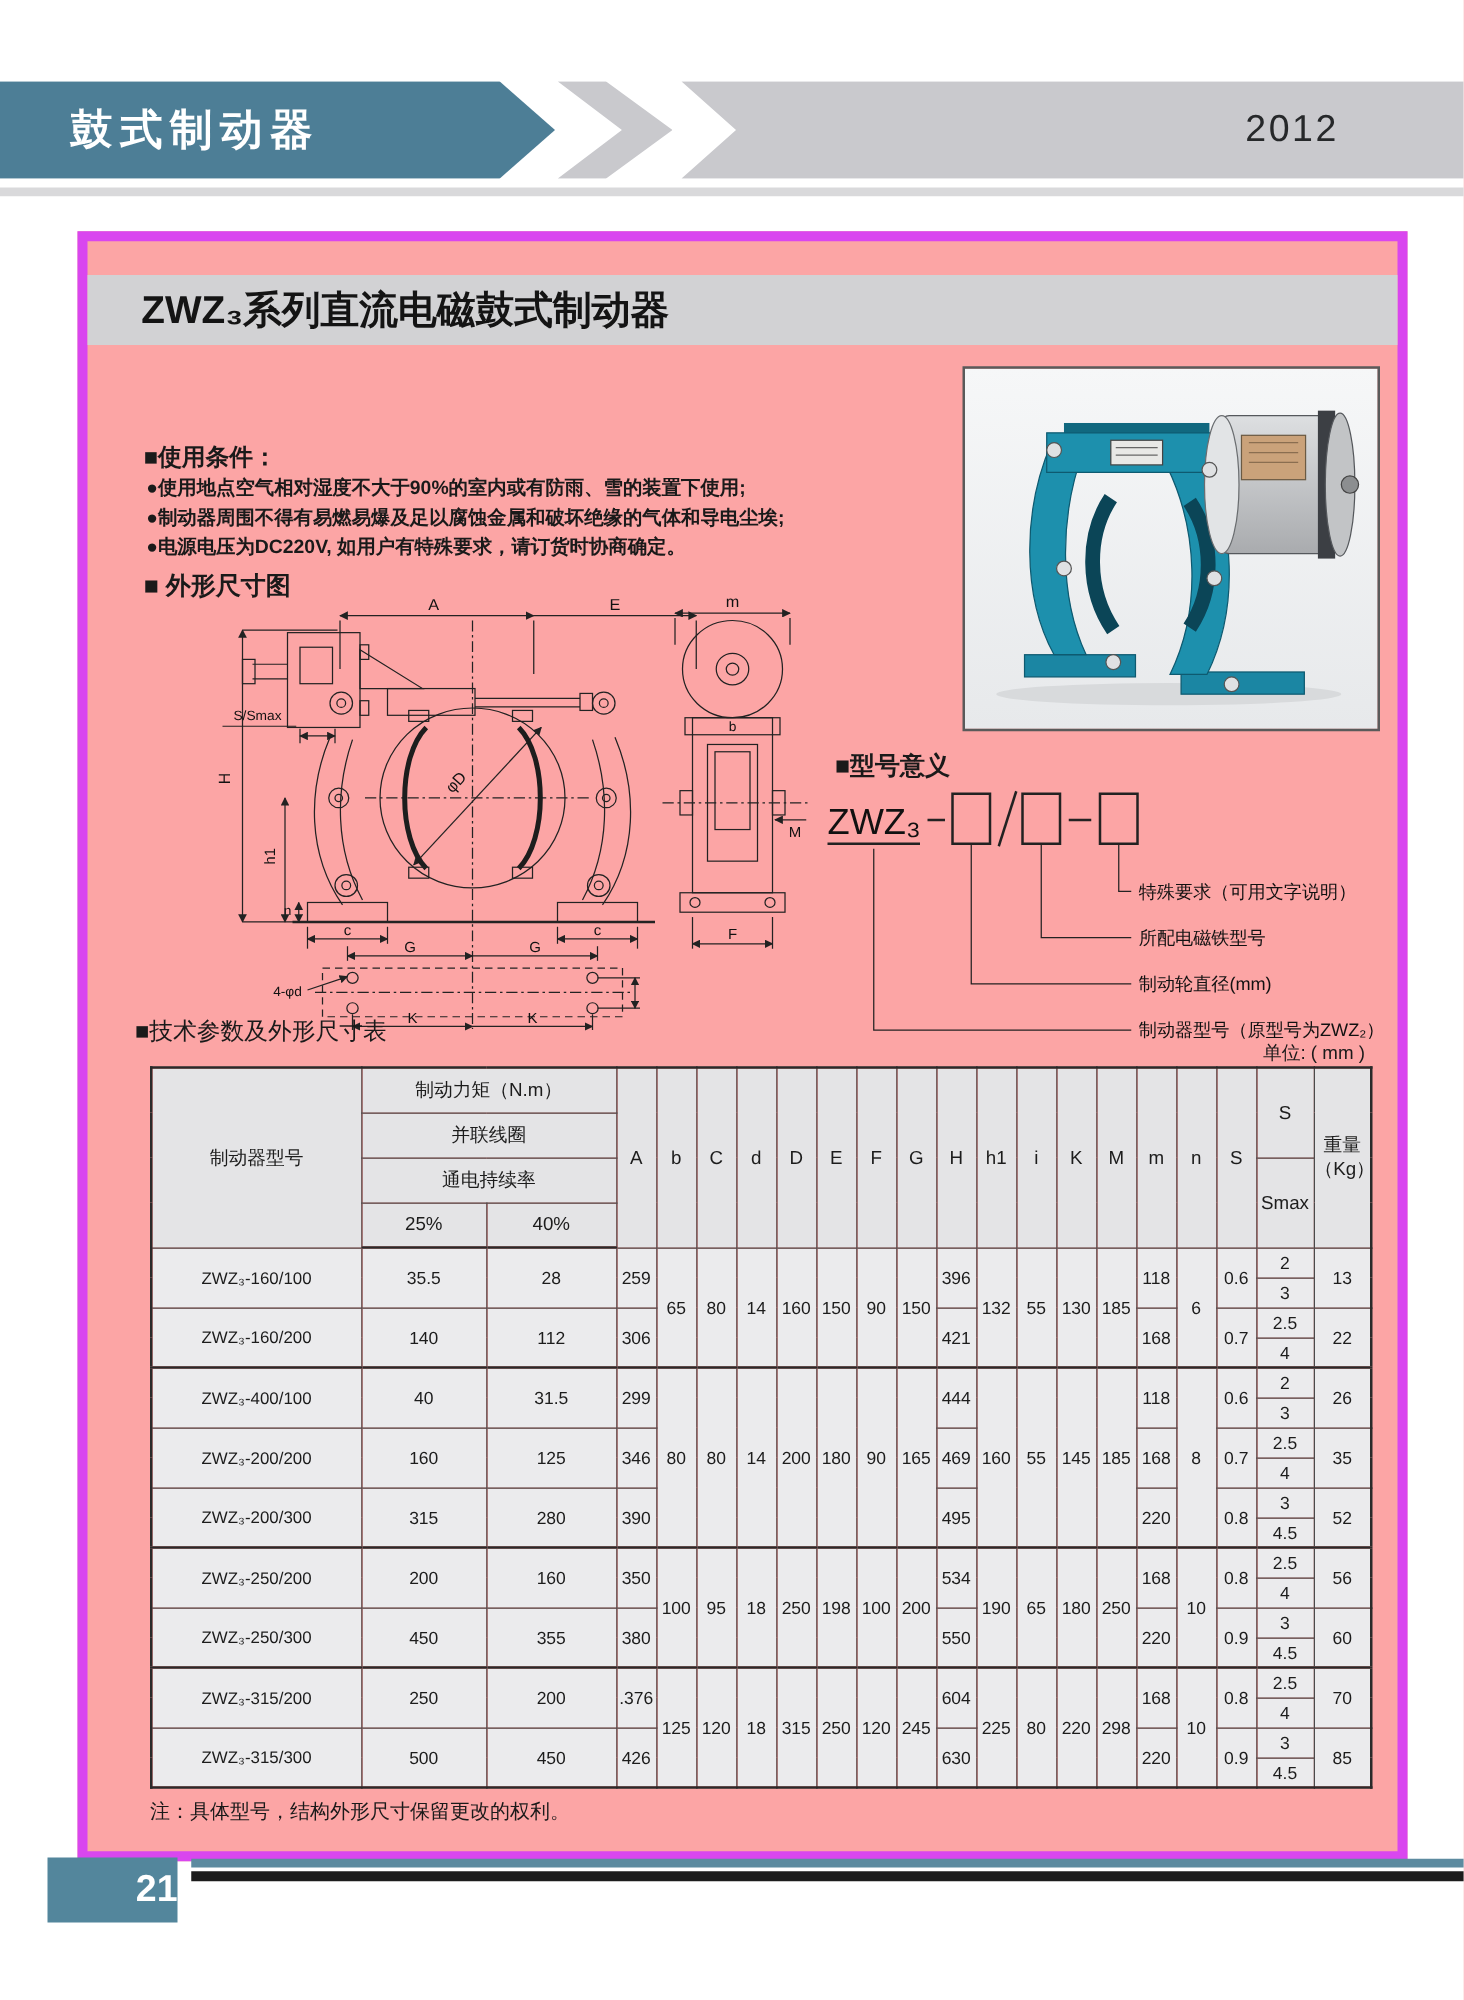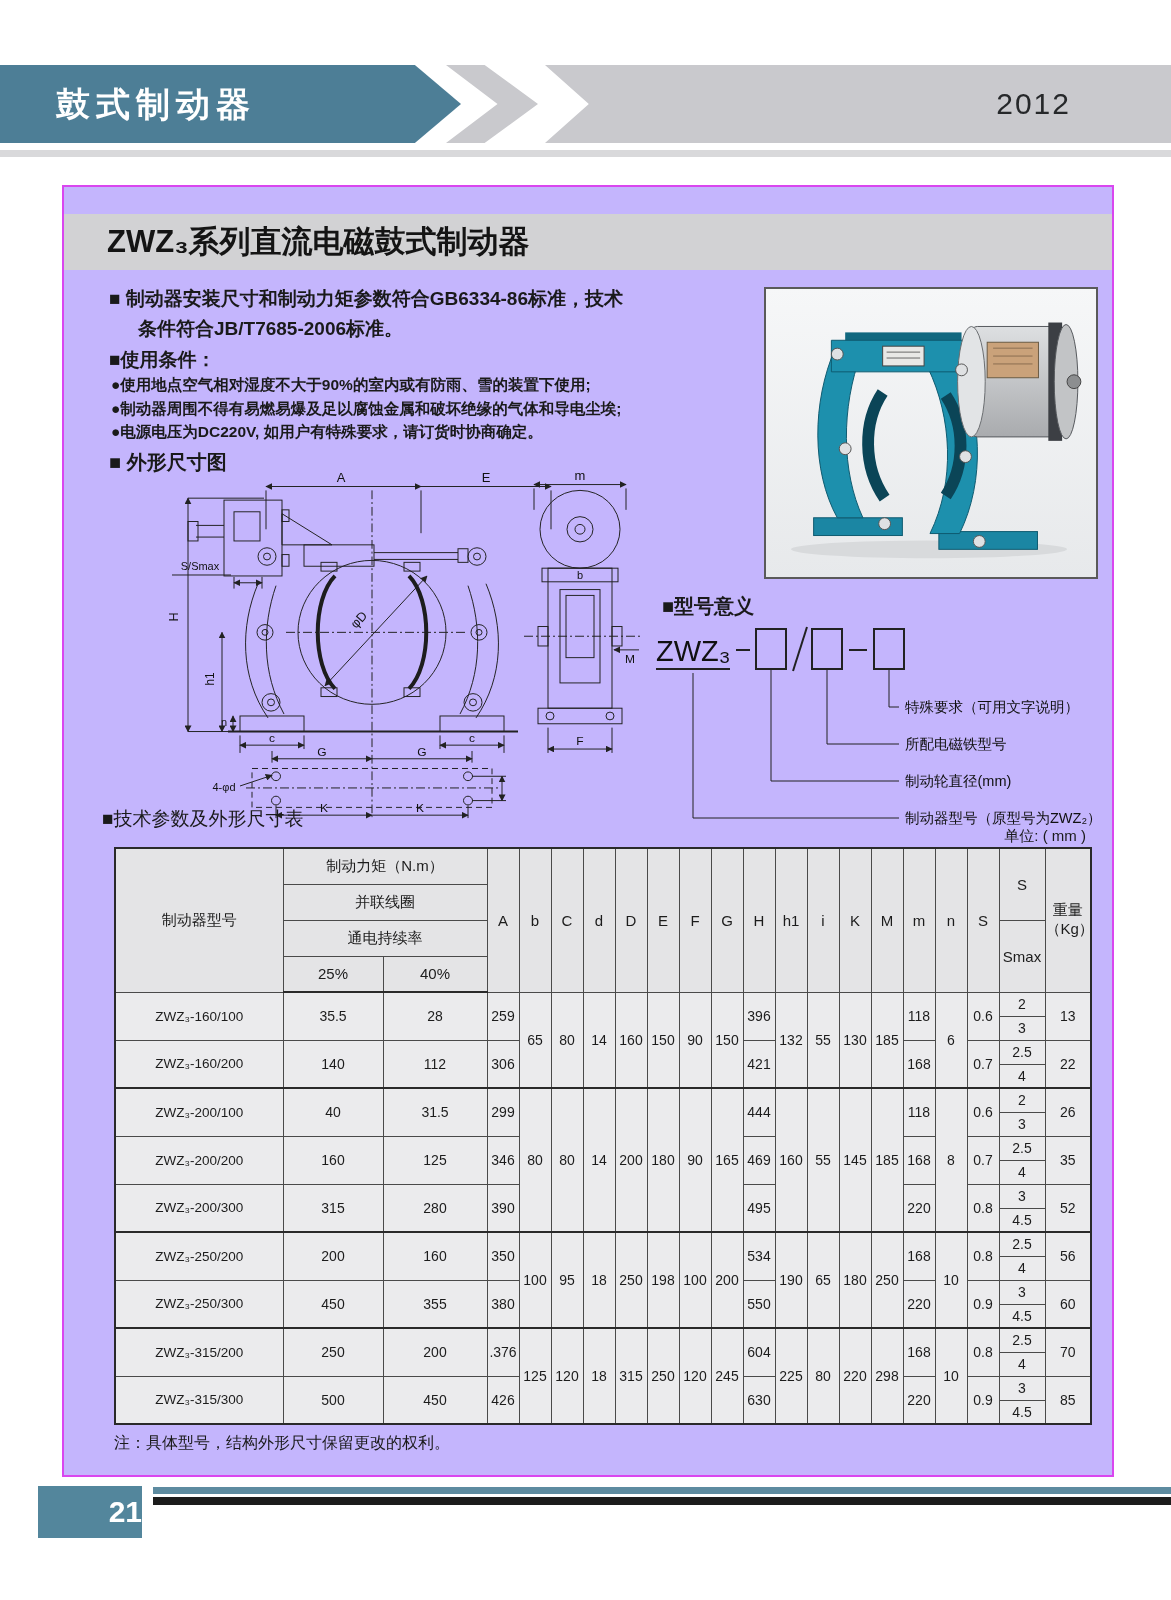--- a/index.html
+++ b/index.html
@@ -3,32 +3,32 @@
 <meta charset="utf-8">
 <style>
   html,body{margin:0;padding:0;}
   body{
     width:1171px;height:1600px;position:relative;background:#ffffff;
     font-family:"Liberation Sans","DejaVu Sans",sans-serif;color:#1a1a1a;
     overflow:hidden;
   }
   
   .banner-teal{position:absolute;left:0;top:65px;width:444px;height:78px;background:#4d7e96;
-    clip-path:polygon(0 0,90% 0,100% 50%,90% 100%,0 100%);padding-left:17px;}
+    clip-path:polygon(0 0,90% 0,100% 50%,90% 100%,0 100%);}
   .banner-title{position:absolute;left:56px;top:0;height:78px;line-height:78px;
     color:#ffffff;font-size:34px;font-weight:bold;letter-spacing:6px;}
   .banner-chevron{position:absolute;left:446px;top:65px;width:92px;height:78px;background:#c9c9cd;
     clip-path:polygon(0 0,42% 0,100% 50%,42% 100%,0 100%,56% 50%);}
   .banner-gray{position:absolute;left:545px;top:65px;width:626px;height:78px;background:#c9c9cd;
     clip-path:polygon(0 0,100% 0,100% 100%,0 100%,7% 50%);}
   .banner-year{position:absolute;right:100px;top:65px;height:94px;line-height:78px;
     font-size:30px;color:#26282a;letter-spacing:2px;}
   .banner-sub{position:absolute;left:0;top:150px;width:1171px;height:7px;background:#d9d9db;}
   
-  .box{position:absolute;left:62px;top:185px;width:1048px;height:1288px;border:2px solid #d946ef;background:#c4b5fd;}
+  .box{position:absolute;left:62px;top:185px;width:1048px;height:1288px;border:8px solid #d946ef;background:#fca5a5;}
   .title-strip{position:absolute;left:0;top:27px;width:100%;height:56px;background:#d2d2d4;}
   .sec-title{position:absolute;left:43px;top:27px;height:56px;line-height:56px;font-size:31px;font-weight:bold;color:#141414;}
   .intro{position:absolute;left:45px;top:97px;width:670px;font-size:19px;font-weight:bold;line-height:30px;}
   .intro .ind{padding-left:29px;}
   .cond-head{position:absolute;left:45px;top:160px;font-size:19px;font-weight:bold;}
   .conds{position:absolute;left:47px;top:186px;width:680px;font-size:15.5px;font-weight:bold;line-height:23.5px;}
   .h-draw{position:absolute;left:45px;top:262px;font-size:20px;font-weight:bold;}
   .h-model{position:absolute;left:598px;top:406px;font-size:20px;font-weight:bold;}
   .h-table{position:absolute;left:38px;top:619px;font-size:19px;font-weight:normal;}
   .unit{position:absolute;right:26px;top:640px;font-size:15px;}
@@ -71,24 +71,20 @@
 <div class="banner-chevron"></div>
 <div class="banner-gray"></div>
 <div class="banner-year">2012</div>
 <div class="banner-sub"></div>
 
 <div class="box">
 
   <div class="title-strip"></div>
   <div class="sec-title">ZWZ₃系列直流电磁鼓式制动器</div>
 
-  <div class="intro">
-    <div>■ 制动器安装尺寸和制动力矩参数符合GB6334-86标准，技术</div>
-    <div class="ind">条件符合JB/T7685-2006标准。</div>
-  </div>
 
   <div class="cond-head">■使用条件：</div>
   <div class="conds">
     <div>●使用地点空气相对湿度不大于90%的室内或有防雨、雪的装置下使用;</div>
     <div>●制动器周围不得有易燃易爆及足以腐蚀金属和破坏绝缘的气体和导电尘埃;</div>
     <div>●电源电压为DC220V, 如用户有特殊要求，请订货时协商确定。</div>
   </div>
 
   <div class="h-draw">■ 外形尺寸图</div>
 
@@ -392,21 +388,21 @@
             <td rowspan="2">421</td>
             <td rowspan="2">168</td>
             <td rowspan="2">0.7</td>
             <td class="split">2.5</td>
             <td rowspan="2">22</td>
           </tr>
           <tr>
             <td class="split">4</td>
           </tr>
           <tr class="group-start">
-            <td rowspan="2" class="model">ZWZ₃-200/100</td>
+            <td rowspan="2" class="model">ZWZ₃-400/100</td>
             <td rowspan="2">40</td>
             <td rowspan="2">31.5</td>
             <td rowspan="2">299</td>
             <td rowspan="6">80</td>
             <td rowspan="6">80</td>
             <td rowspan="6">14</td>
             <td rowspan="6">200</td>
             <td rowspan="6">180</td>
             <td rowspan="6">90</td>
             <td rowspan="6">165</td>

